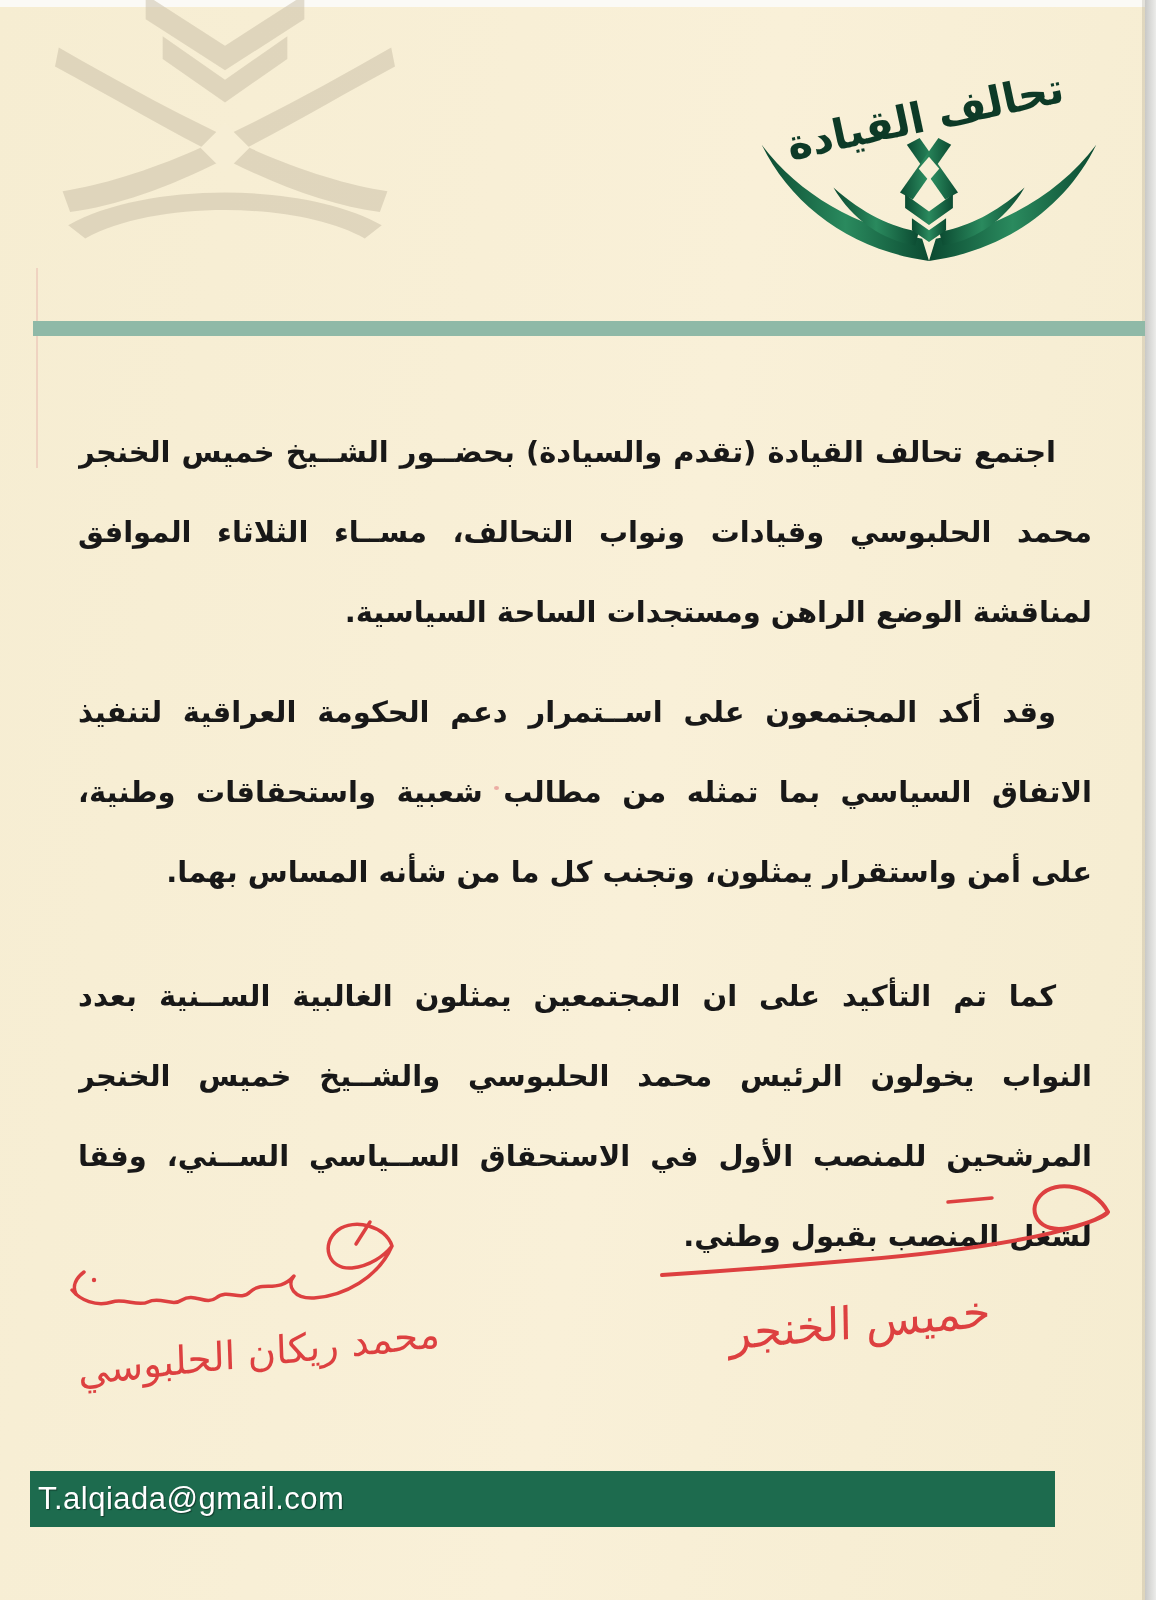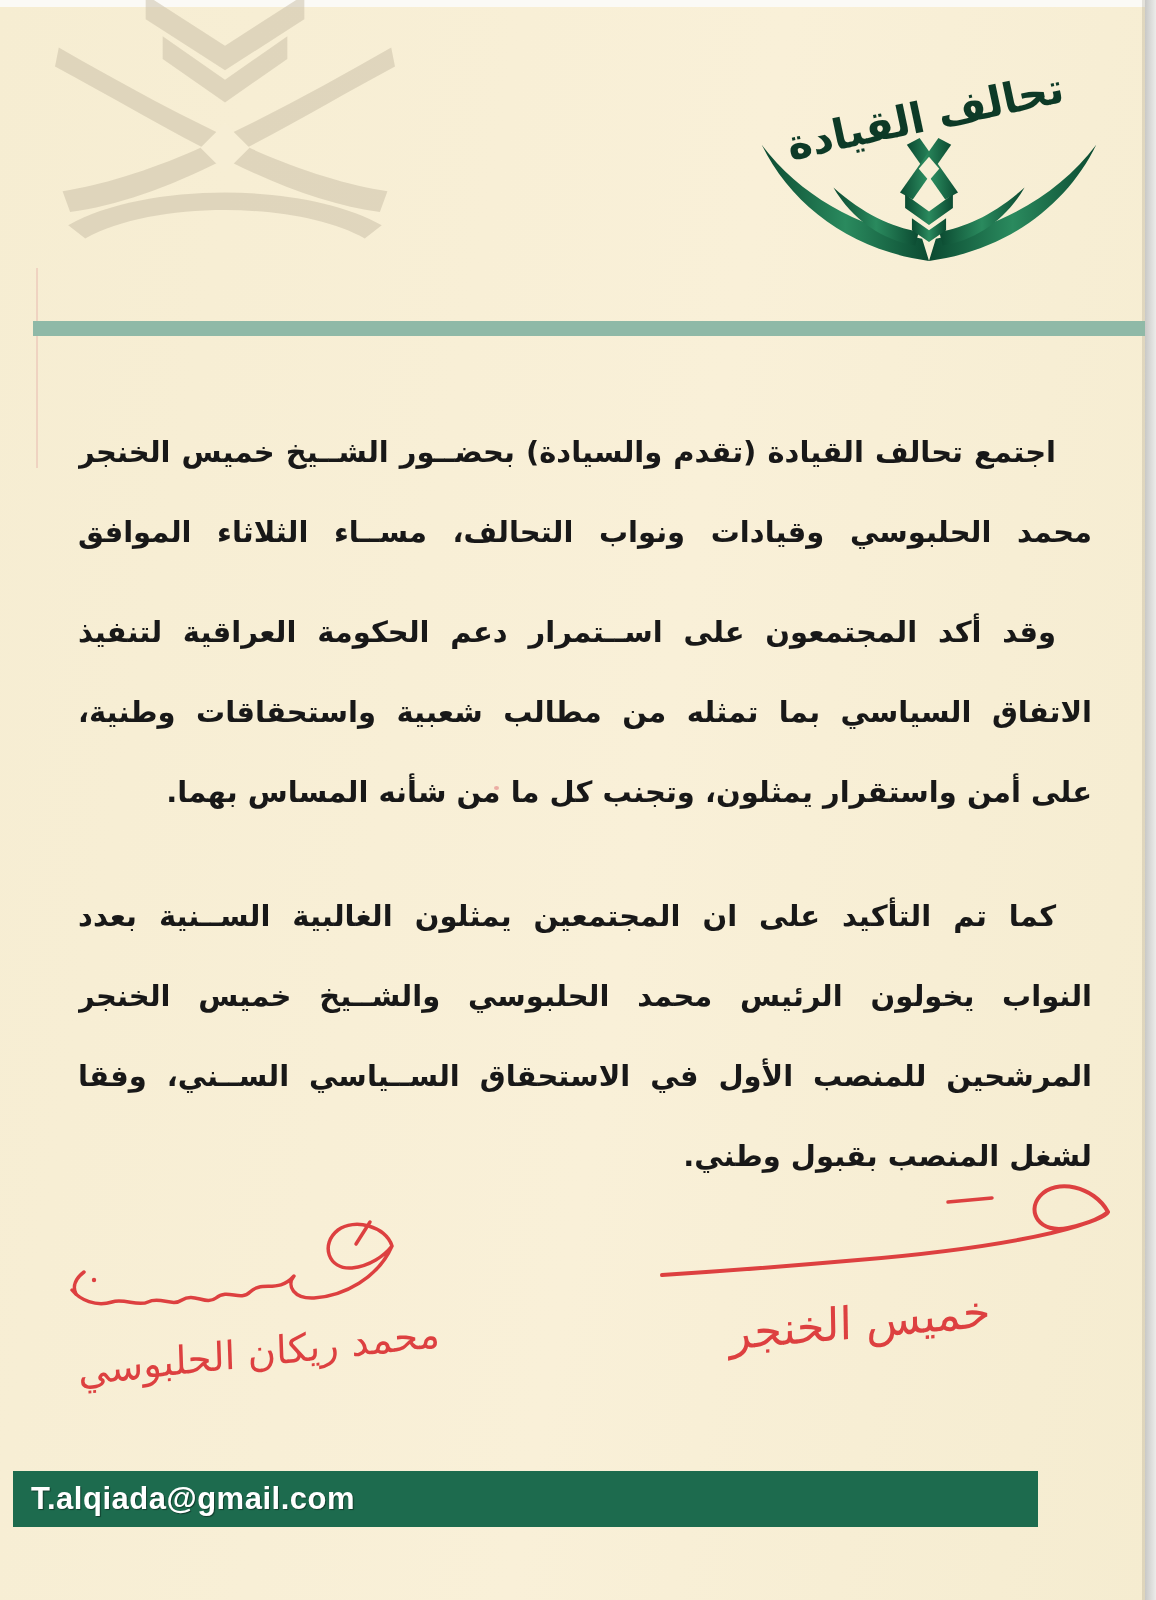--- a/index.html
+++ b/index.html
@@ -60,24 +60,24 @@
   }
   .sig-left-scrawl{left:48px;top:1216px;width:352px;height:120px;}
   .sig-left-name{
     left:44px;top:1330px;width:430px;
     font-size:39px;direction:rtl;text-align:center;white-space:nowrap;
     transform:rotate(-6deg) skewX(-4deg);
   }
 
   
   .email-bar{
-    position:absolute;left:13px;top:1471px;width:1025px;height:56px;
-    background:#1d6b4e;box-sizing:border-box;padding-left:18px;
+    position:absolute;left:30px;top:1471px;width:1025px;height:56px;
+    background:#1d6b4e;box-sizing:border-box;padding-left:8px;
     color:#ffffff;font-family:"Liberation Sans","DejaVu Sans",sans-serif;
-    font-weight:bold;font-size:31px;line-height:56px;letter-spacing:.5px;
+    font-weight:normal;font-size:31px;line-height:56px;letter-spacing:.5px;
     text-shadow:1px 1px 1px rgba(0,0,0,.45);
   }
 </style>
 </head>
 <body>
 
 <div class="page">
 
   <div class="scan-top"></div>
   <div class="scan-right-shadow"></div>
@@ -117,20 +117,21 @@
     </g>
     <path d="M 200,22 L 212,36 L 200,50 L 188,36 Z" fill="#f8efd6"></path>
   </svg>
 
   <div class="divider"></div>
 
   <div class="letter-body">
     <div class="para p1">
       <div class="line first">اجتمع تحالف القيادة (تقدم والسيادة) بحضــور الشــيخ خميس الخنجر والرئيس</div>
       <div class="line">محمد الحلبوسي وقيادات ونواب التحالف، مســاء الثلاثاء الموافق ٢٠٢٣/١١/٢١،</div>
+      <div class="line last">لمناقشة الوضع الراهن ومستجدات الساحة السياسية.</div>
     </div>
     <div class="para p2">
       <div class="line first">وقد أكد المجتمعون على اســتمرار دعم الحكومة العراقية لتنفيذ برنامجها وورقة</div>
       <div class="line">الاتفاق السياسي بما تمثله من مطالب شعبية واستحقاقات وطنية، وشددوا على الحرص</div>
       <div class="line last">على أمن واستقرار يمثلون، وتجنب كل ما من شأنه المساس بهما.</div>
     </div>
     <div class="para p3">
       <div class="line first">كما تم التأكيد على ان المجتمعين يمثلون الغالبية الســنية بعدد النواب، وان هؤلاء</div>
       <div class="line">النواب يخولون الرئيس محمد الحلبوسي والشــيخ خميس الخنجر (مجتمعين) بتســمية</div>
       <div class="line">المرشحين للمنصب الأول في الاستحقاق الســياسي الســني، وفقا للاستحقاق الانتخابي،</div>

